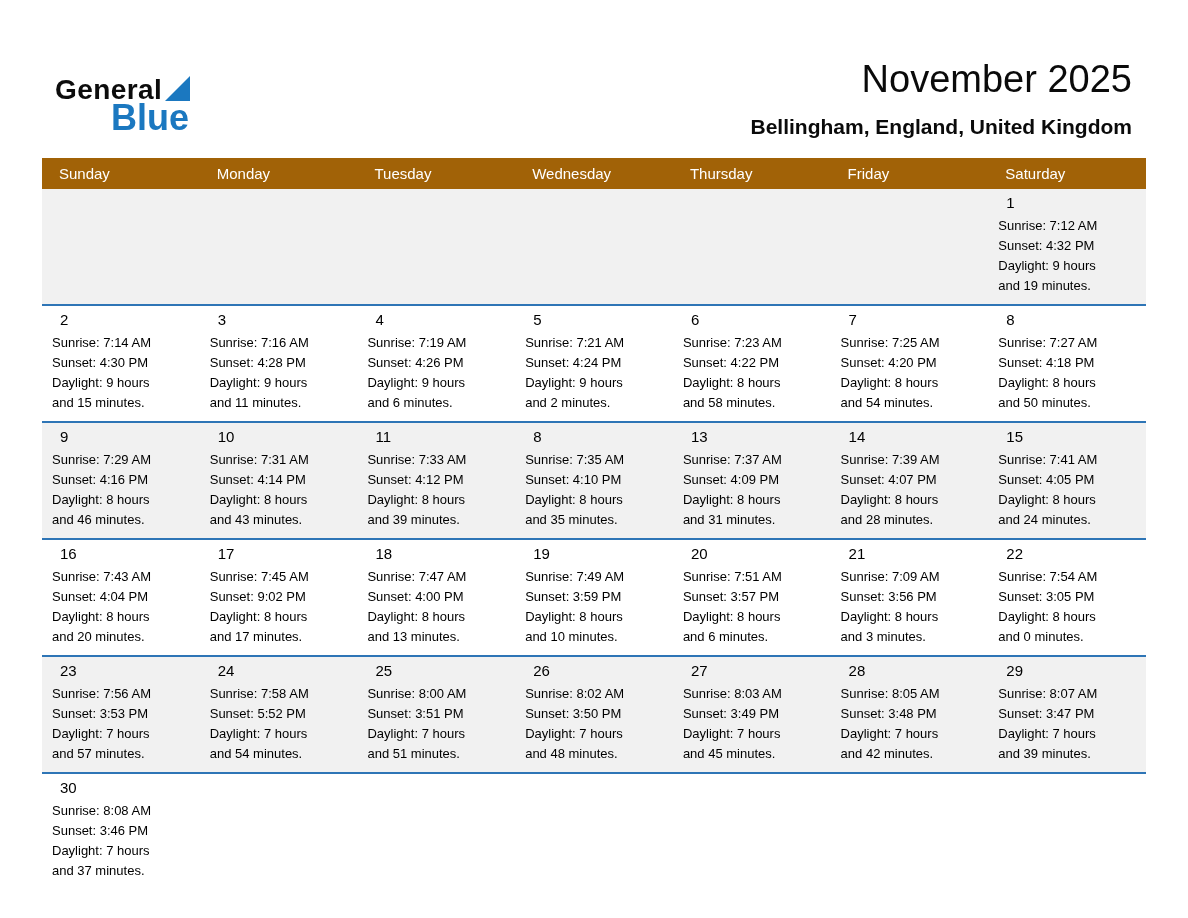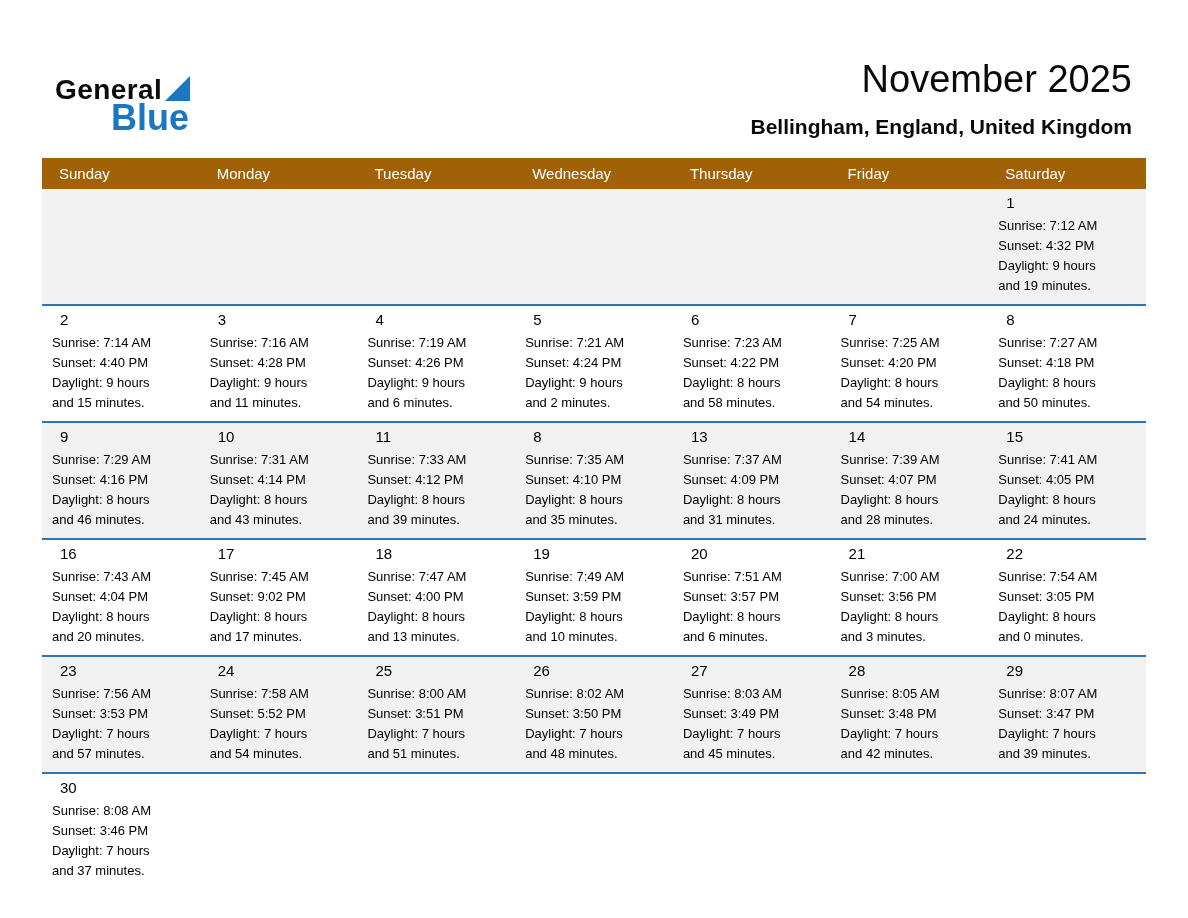--- a/index.html
+++ b/index.html
@@ -77,21 +77,21 @@
           <div class="day-line">Sunrise: 7:12 AM</div>
           <div class="day-line">Sunset: 4:32 PM</div>
           <div class="day-line">Daylight: 9 hours</div>
           <div class="day-line">and 19 minutes.</div>
         </div>
       </div>
       <div class="week-row">
         <div class="day-cell">
           <div class="day-num">2</div>
           <div class="day-line">Sunrise: 7:14 AM</div>
-          <div class="day-line">Sunset: 4:40 PM</div>
+          <div class="day-line">Sunset: 4:30 PM</div>
           <div class="day-line">Daylight: 9 hours</div>
           <div class="day-line">and 15 minutes.</div>
         </div>
         <div class="day-cell">
           <div class="day-num">3</div>
           <div class="day-line">Sunrise: 7:16 AM</div>
           <div class="day-line">Sunset: 4:28 PM</div>
           <div class="day-line">Daylight: 9 hours</div>
           <div class="day-line">and 11 minutes.</div>
         </div>
@@ -213,21 +213,21 @@
         </div>
         <div class="day-cell">
           <div class="day-num">20</div>
           <div class="day-line">Sunrise: 7:51 AM</div>
           <div class="day-line">Sunset: 3:57 PM</div>
           <div class="day-line">Daylight: 8 hours</div>
           <div class="day-line">and 6 minutes.</div>
         </div>
         <div class="day-cell">
           <div class="day-num">21</div>
-          <div class="day-line">Sunrise: 7:00 AM</div>
+          <div class="day-line">Sunrise: 7:09 AM</div>
           <div class="day-line">Sunset: 3:56 PM</div>
           <div class="day-line">Daylight: 8 hours</div>
           <div class="day-line">and 3 minutes.</div>
         </div>
         <div class="day-cell">
           <div class="day-num">22</div>
           <div class="day-line">Sunrise: 7:54 AM</div>
           <div class="day-line">Sunset: 3:05 PM</div>
           <div class="day-line">Daylight: 8 hours</div>
           <div class="day-line">and 0 minutes.</div>

